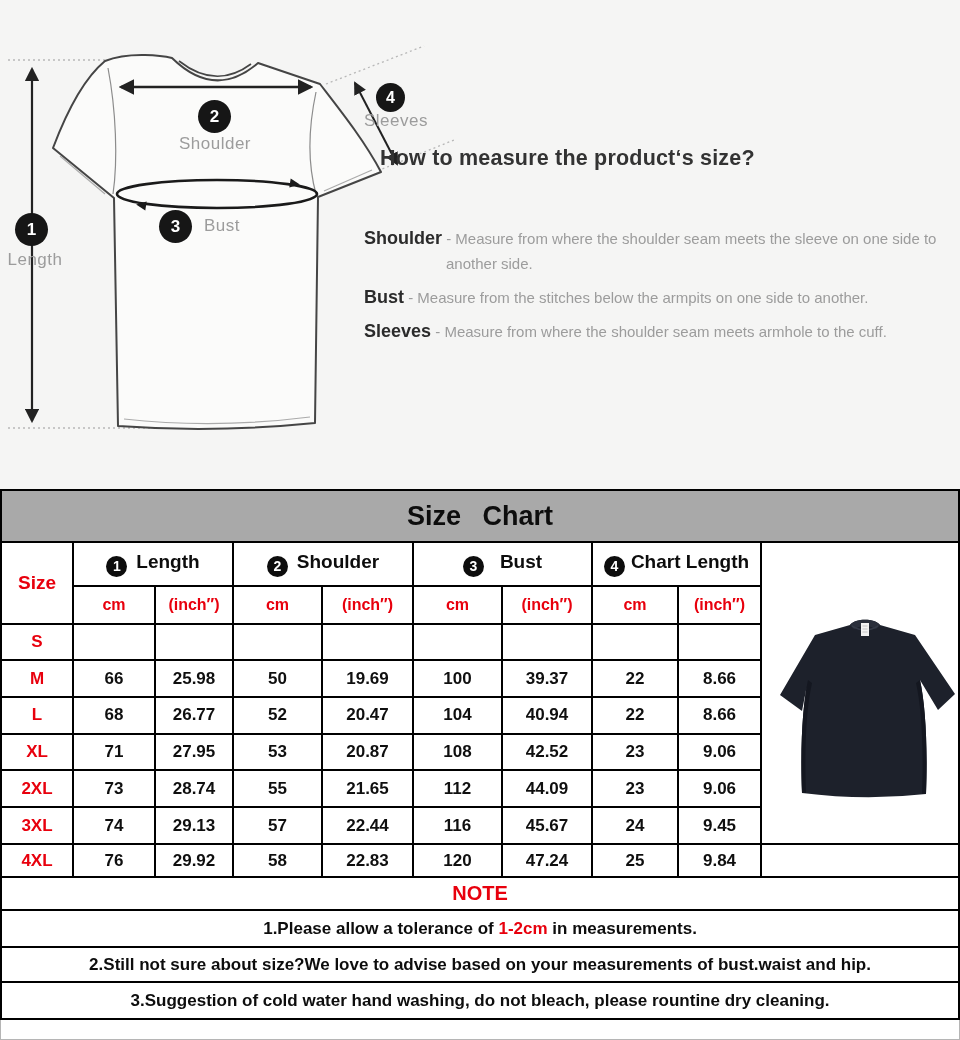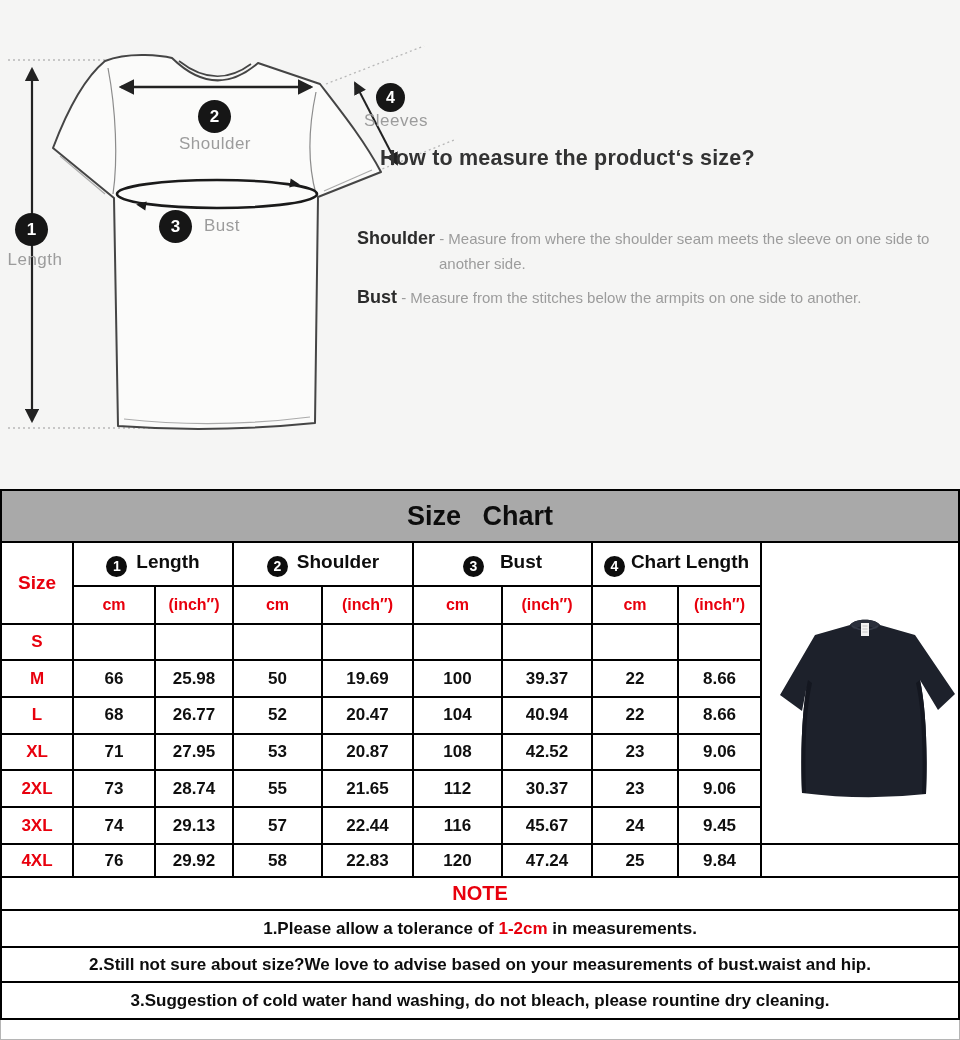--- a/index.html
+++ b/index.html
@@ -17,21 +17,21 @@
   }
   .badge.big{width:33px;height:33px;font-size:17px;}
   .badge.small{width:29px;height:29px;font-size:16px;}
   .diag-label{position:absolute;color:#9c9c9c;font-size:17px;letter-spacing:.5px;}
   #guide-title{
     position:absolute;left:380px;top:146px;width:580px;text-align:left;
     font-size:21.5px;font-weight:bold;color:#333333;letter-spacing:.2px;
   }
   #defs{position:absolute;left:355px;top:226px;width:584px;}
   .def{
-    margin:0 0 9px 2px;padding-left:82px;text-indent:-82px;
+    margin:0 0 9px 9px;padding-left:82px;text-indent:-82px;
     font-size:15px;line-height:25px;color:#9c9c9c;
   }
   .def .term{font-size:18px;color:#2b2b2b;font-weight:bold;}
   
   #chart{position:absolute;left:0;top:489px;border-collapse:collapse;table-layout:fixed;width:958px;}
   #chart td{border:2px solid #000000;padding:0;text-align:center;vertical-align:middle;overflow:hidden;}
   td.banner{background:#a9a9a9;color:#0d0d0d;font-size:27px;font-weight:bold;word-spacing:14px;height:50px;}
   td.sizecol{color:#e8000d;font-size:19px;font-weight:bold;}
   td.group{font-size:19px;font-weight:bold;color:#0d0d0d;white-space:nowrap;}
   .tbadge{
@@ -106,20 +106,21 @@
     <div class="diag-label" style="left:0px;top:250px;width:70px;text-align:center;">Length</div>
     <div class="diag-label" style="left:160px;top:134px;width:110px;text-align:center;">Shoulder</div>
     <div class="diag-label" style="left:204px;top:216px;">Bust</div>
     <div class="diag-label" style="left:350px;top:111px;width:92px;text-align:center;">Sleeves</div>
 
     <div id="guide-title">How to measure the product‘s size?</div>
 
     <div id="defs">
       <p class="def"><span class="term">Shoulder</span> <span>- Measure from where the shoulder seam meets the sleeve on one side to another side.</span></p>
       <p class="def"><span class="term">Bust</span> <span>- Measure from the stitches below the armpits on one side to another.</span></p>
+      <p class="def"><span class="term">Sleeves</span> <span>- Measure from where the shoulder seam meets armhole to the cuff.</span></p>
     </div>
   </div>
 
   <table id="chart">
     <colgroup>
       <col style="width:72px">
         <col style="width:82px">
         <col style="width:78px">
       <col style="width:89px">
         <col style="width:91px">
@@ -209,21 +210,21 @@
       <td class="val">23</td>
       <td class="val">9.06</td>
     </tr>
     <tr class="drow">
       <td class="szlabel">2XL</td>
       <td class="val">73</td>
       <td class="val">28.74</td>
       <td class="val">55</td>
       <td class="val">21.65</td>
       <td class="val">112</td>
-      <td class="val">30.37</td>
+      <td class="val">44.09</td>
       <td class="val">23</td>
       <td class="val">9.06</td>
     </tr>
     <tr class="drow">
       <td class="szlabel">3XL</td>
       <td class="val">74</td>
       <td class="val">29.13</td>
       <td class="val">57</td>
       <td class="val">22.44</td>
       <td class="val">116</td>

